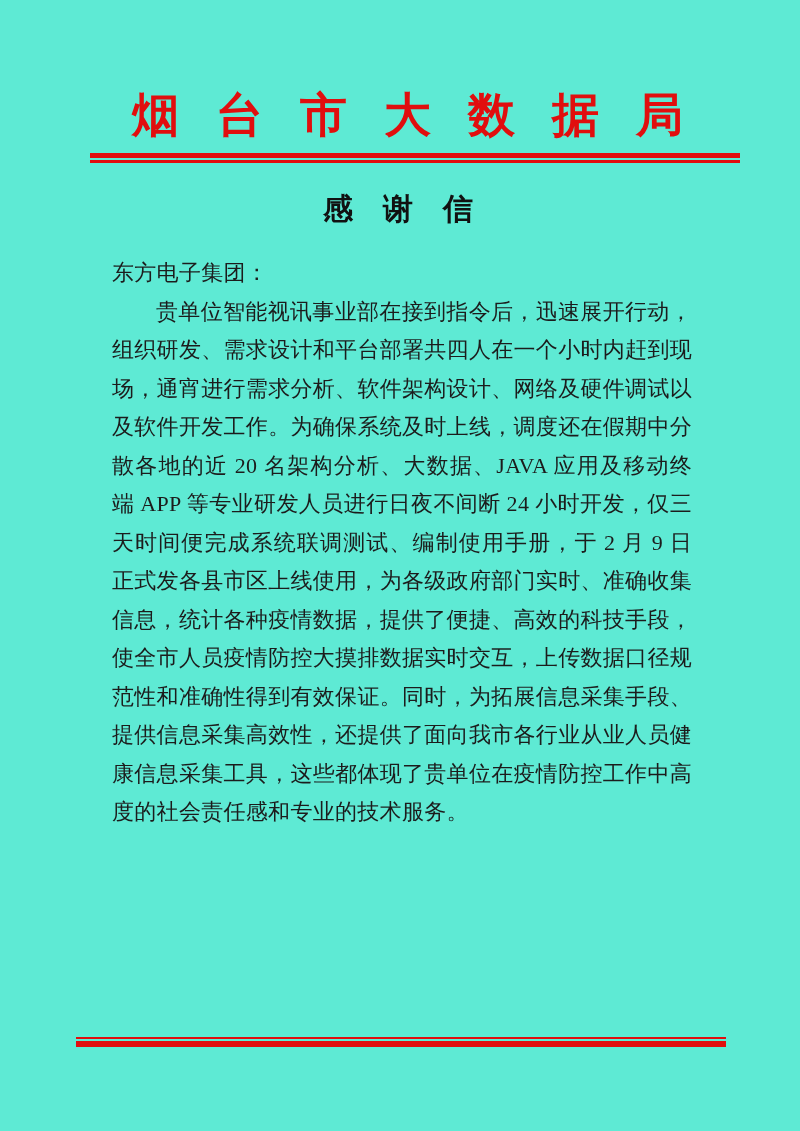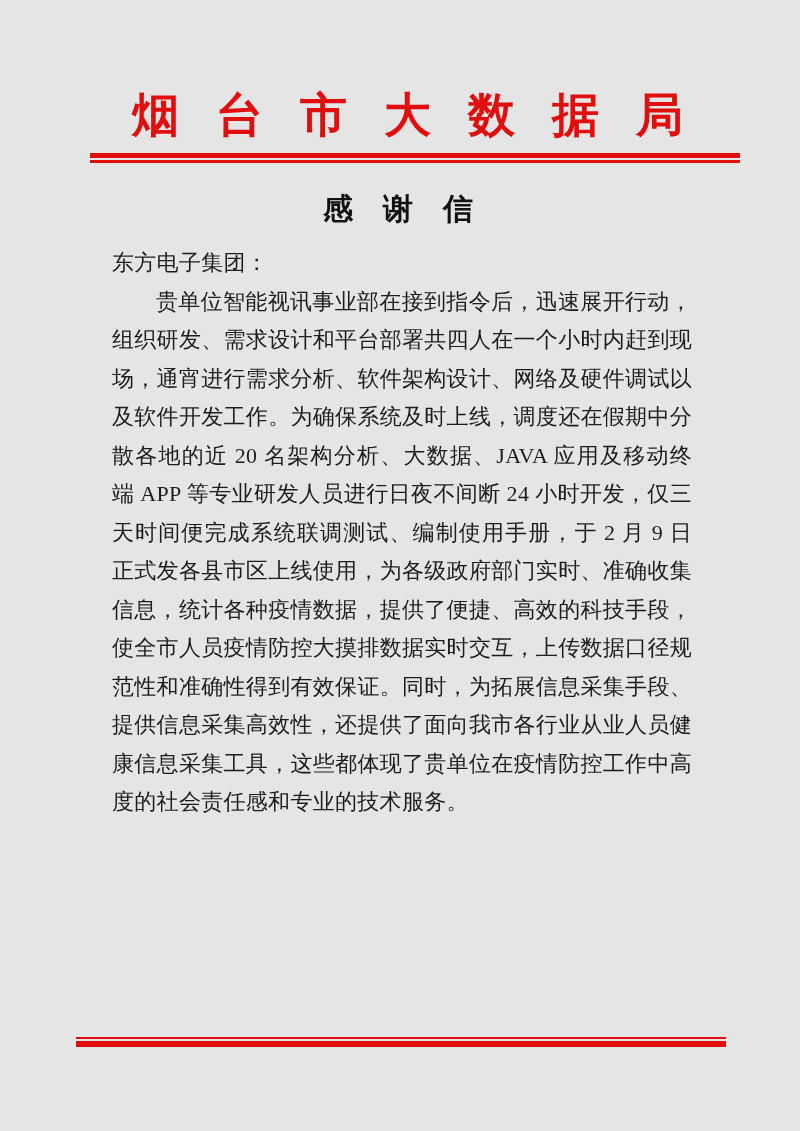--- a/index.html
+++ b/index.html
@@ -9,21 +9,21 @@
   *{margin:0;padding:0;box-sizing:border-box;}
   html,body{background:#ffffff;}
   body{
     width:800px;height:1131px;
     position:relative;
     overflow:hidden;
     font-family:"Liberation Serif","DejaVu Serif",serif;
   }
   .page{
     position:absolute;inset:0;
-    background:#e5e5e5;
+    background:#5eead4;
   }
   
   .letterhead{
     position:absolute;
     top:90px;left:26px;width:800px;
     text-align:center;
     color:var(--accent);
     font-size:47px;
     font-weight:bold;
     letter-spacing:37px;
@@ -46,21 +46,21 @@
     color:#111;
     font-size:30px;
     font-weight:bold;
     letter-spacing:30px;
     line-height:34px;
     white-space:nowrap;
   }
   
   .body-text{
     position:absolute;
-    top:244px;left:112px;width:580px;
+    top:254px;left:112px;width:580px;
     color:var(--ink);
     font-size:22px;
     line-height:38.5px;
     letter-spacing:0.3px;
     text-align:justify;
   }
   .body-text p{margin:0;}
   .body-text p.indent{text-indent:2em;}
   
   .rule-bottom{

